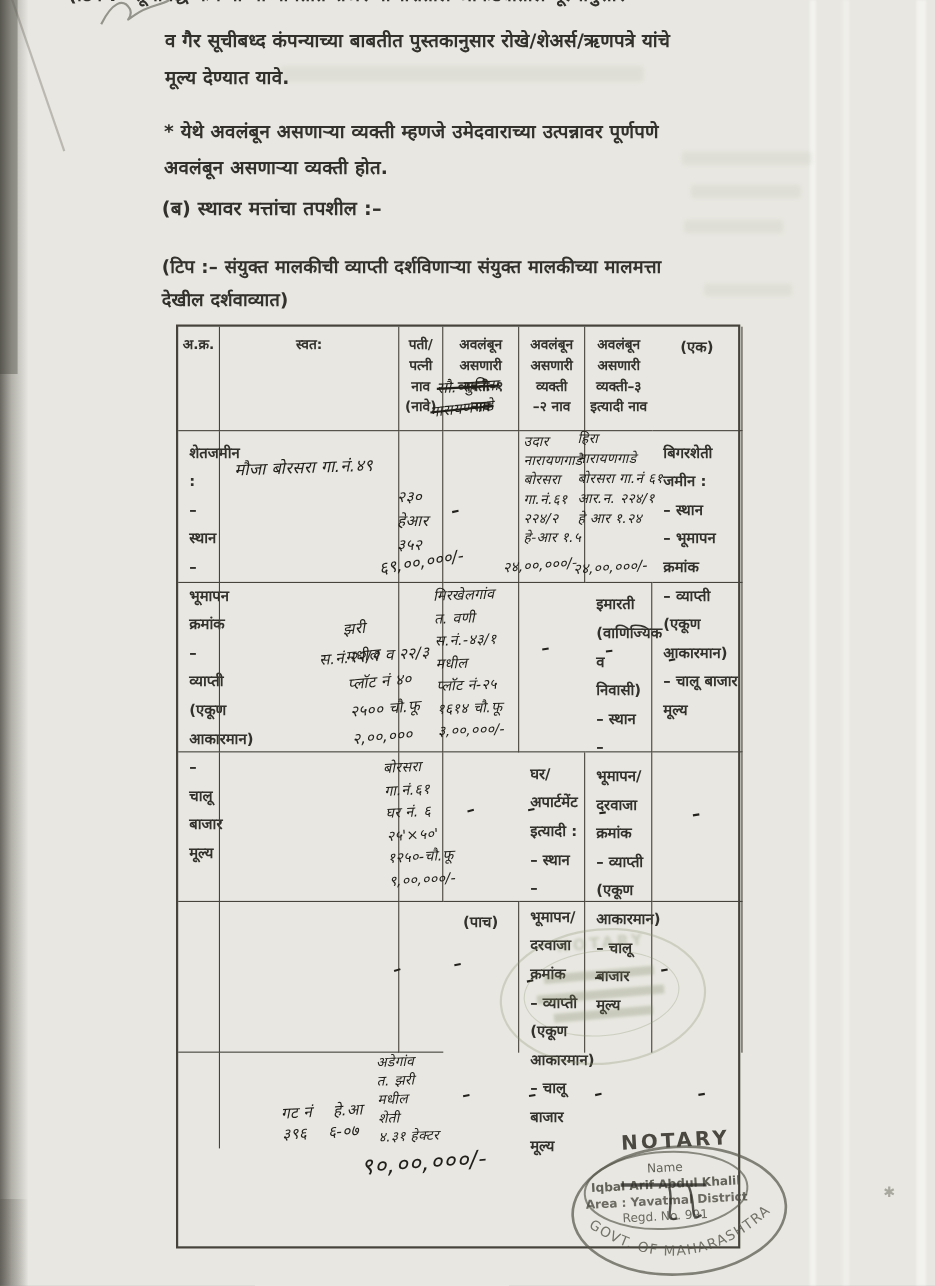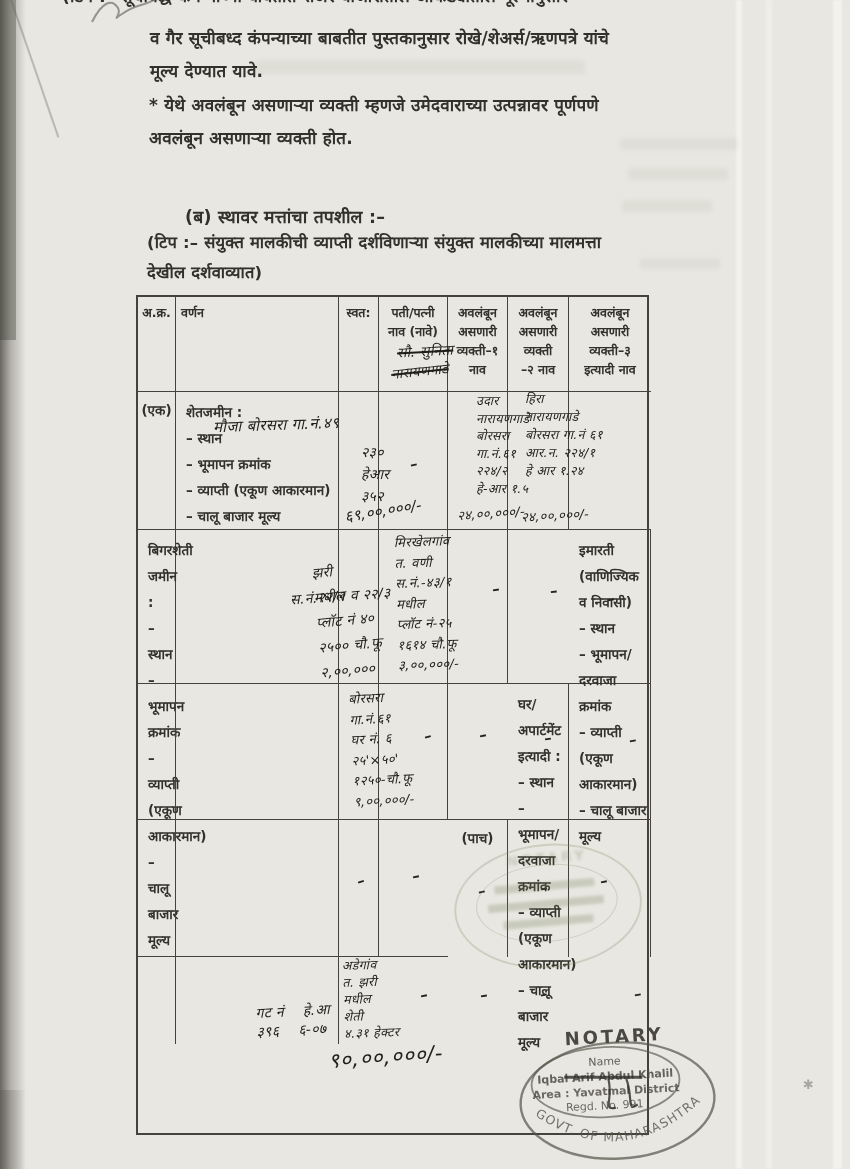--- a/index.html
+++ b/index.html
@@ -21,21 +21,21 @@
   .strip.s3{left:833px;width:9px;}
   .bleed{position:absolute;background:#9aa38c;opacity:.12;filter:blur(2px);border-radius:3px;}
 
   
   .printed{position:absolute;font-weight:600;letter-spacing:.2px;white-space:pre-line;}
   .p-body{font-size:17px;line-height:33px;}
   .tip{font-size:16.5px;line-height:30px;}
   .heading{font-size:17.5px;font-weight:700;}
 
   
-  .tbl{position:absolute;left:136px;top:295px;width:513px;height:840px;
+  .tbl{position:absolute;left:160px;top:295px;width:513px;height:840px;
     display:grid;grid-template-columns:38px 163px 40px 69px 60px 61px 82px;
     grid-template-rows:95px 138px 154px 136px 137px 87px;
     border:2px solid #45433b;box-sizing:border-box;}
   .cell{border-right:1.5px solid #45433b;border-bottom:1.5px solid #45433b;box-sizing:border-box;overflow:visible;}
   .cell.lastcol{border-right:none;}
   .cell.lastrow{border-bottom:none;}
   .th{font-size:12.5px;line-height:19px;font-weight:600;text-align:center;padding-top:6px;white-space:pre-line;}
   .sr{font-size:13.5px;font-weight:600;text-align:center;padding-top:9px;}
   .desc{font-size:13.5px;font-weight:600;line-height:26px;padding:7px 2px 0 10px;white-space:pre-line;}
   .desc.small{font-size:12.5px;padding-top:14px;line-height:20px;}
@@ -75,32 +75,31 @@
   <div class="bleed" style="left:640px;top:258px;width:80px;height:11px;"></div>
 
   <div class="printed p-body" style="left:62px;top:-20px;">(टिप :– सूचीबद्ध कंपन्याच्या बाबतीत शेअर बाजारातील आकड्यांतील मूल्यानुसार</div>
   <div class="printed p-body" style="left:150px;top:22px;">व गैर सूचीबध्द कंपन्याच्या बाबतीत पुस्तकानुसार रोखे/शेअर्स/ऋणपत्रे यांचे</div>
   <div class="printed p-body" style="left:150px;top:55px;">मूल्य देण्यात यावे.</div>
 
   <svg class="scribble" viewBox="0 0 70 34">
     <path d="M4 26 C 14 6, 24 2, 30 12 C 34 20, 22 26, 34 18 C 48 8, 56 10, 66 4" fill="none" stroke="#4a483f" stroke-width="2" opacity=".7"></path>
   </svg>
 
-  <div class="printed p-body" style="left:149px;top:89px;">* येथे अवलंबून असणाऱ्या व्यक्ती म्हणजे उमेदवाराच्या उत्पन्नावर पूर्णपणे
+  <div class="printed p-body" style="left:149px;top:104px;">* येथे अवलंबून असणाऱ्या व्यक्ती म्हणजे उमेदवाराच्या उत्पन्नावर पूर्णपणे
 अवलंबून असणाऱ्या व्यक्ती होत.</div>
 
-  <div class="printed heading" style="left:147px;top:204px;margin-left:38px;">(ब) स्थावर मत्तांचा तपशील :–</div>
+  <div class="printed heading" style="left:147px;top:176px;">(ब) स्थावर मत्तांचा तपशील :–</div>
 
   <div class="printed tip" style="left:147px;top:228px;">(टिप :– संयुक्त मालकीची व्याप्ती दर्शविणाऱ्या संयुक्त मालकीच्या मालमत्ता
 देखील दर्शवाव्यात)</div>
 
   <div class="tbl">
 
     <div class="cell th">अ.क्र.</div>
-    <div class="cell th" style="text-align:left;padding-left:5px;">वर्णन</div>
     <div class="cell th">स्वत:</div>
     <div class="cell th">पती/पत्नी
 नाव (नावे)</div>
     <div class="cell th">अवलंबून
 असणारी
 व्यक्ती–१
 नाव</div>
     <div class="cell th">अवलंबून
 असणारी
 व्यक्ती

